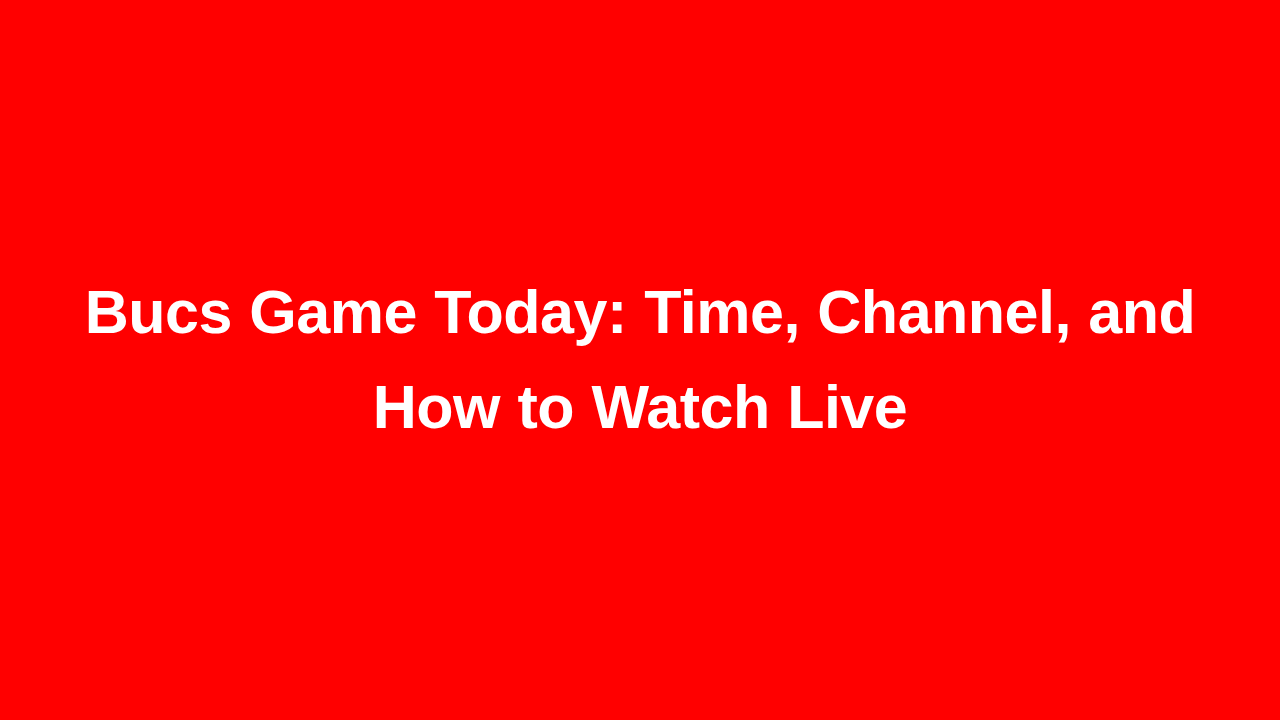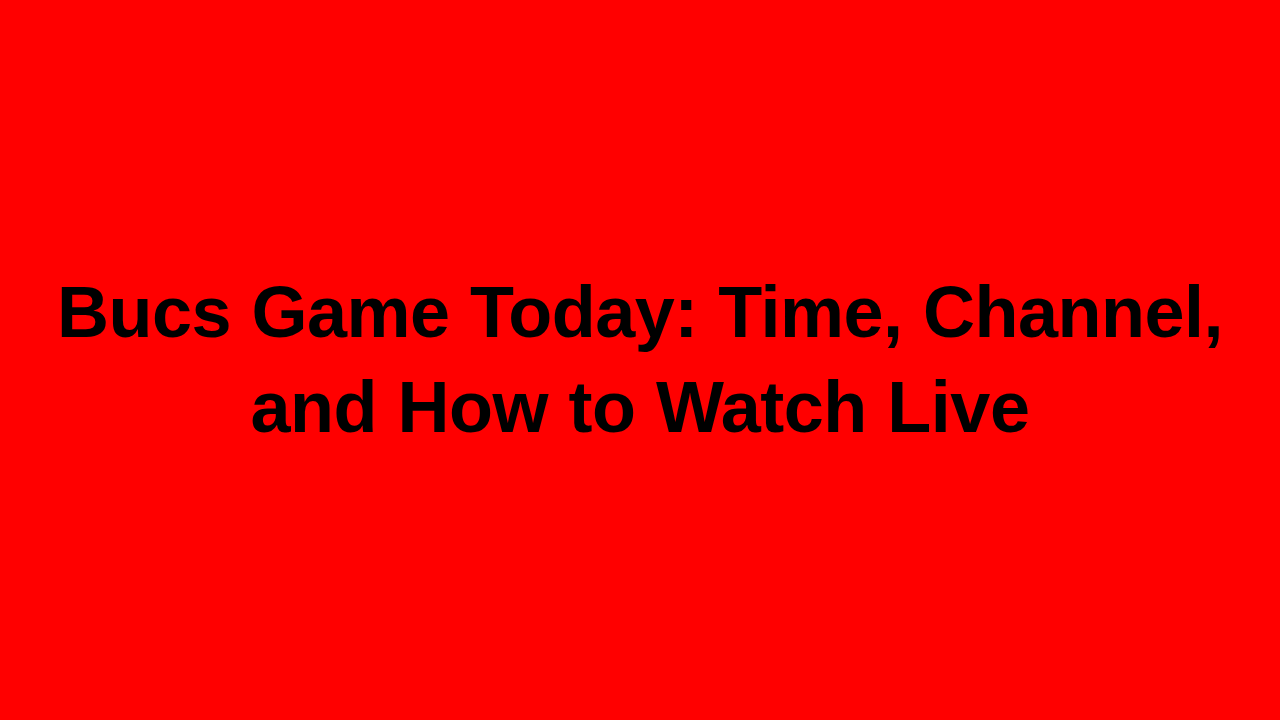--- a/index.html
+++ b/index.html
@@ -24,24 +24,24 @@
     display: flex;
     align-items: center;
     justify-content: center;
     padding: 0 14px;
   }
 
   #headline {
     margin: 0;
     width: 100%;
     text-align: center;
-    color: #000000;
+    color: #ffffff;
     font-family: "Liberation Sans", "DejaVu Sans", sans-serif;
     font-weight: bold;
-    font-size: 72px;
+    font-size: 61px;
     line-height: 95px;
     letter-spacing: -0.5px;
     word-spacing: 1px;
     -webkit-font-smoothing: antialiased;
   }
 </style>
 </head>
 <body>
 
 <div id="hero-banner">

